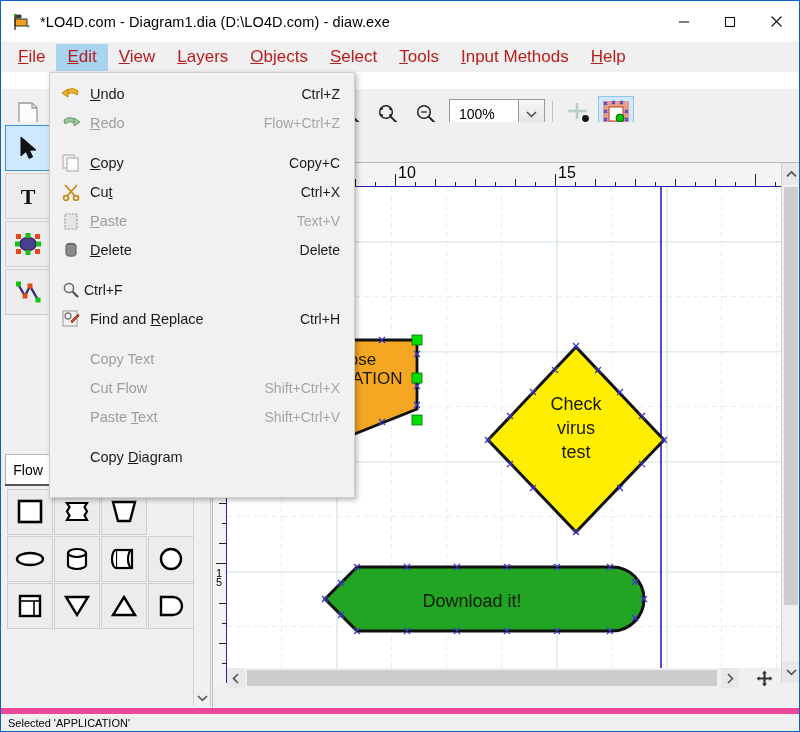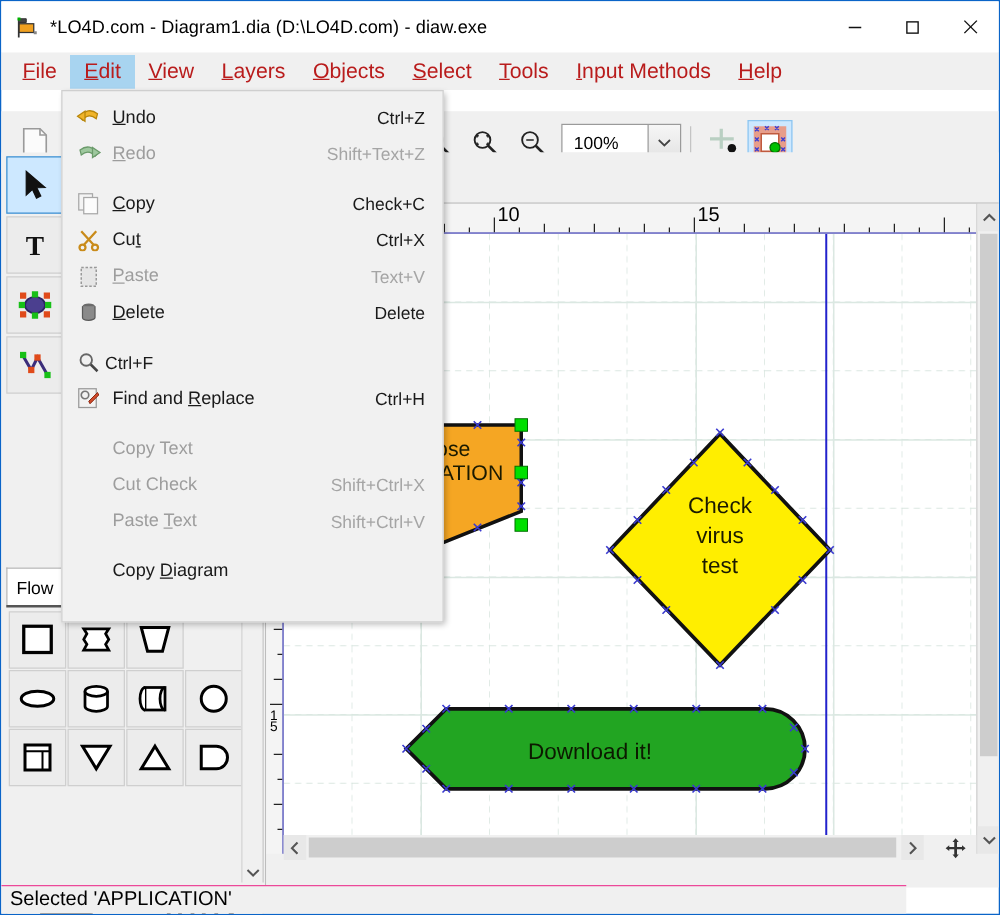--- a/index.html
+++ b/index.html
@@ -167,24 +167,24 @@
     background:#f0f0f0;
   }
   .hthumb { position:absolute; top:2px; height:16px; background:#cdcdcd; }
   .sc-sq {
     display:flex; align-items:center; justify-content:center;
     background:#e8e8e8; position:absolute;
   }
 
   
   .statusbar {
-    position:absolute; left:0; bottom:0; width:724px; height:23px;
-    background:#f0f0f0; border-top:1px solid #ec4899;
+    position:absolute; left:0; bottom:0; width:798px; height:23px;
+    background:#f0f0f0; border-top:6px solid #ec4899;
     display:flex; align-items:center; padding-left:7px;
-    font-size:16px; color:#000;
+    font-size:11px; color:#000;
   }
 
   
   .popup {
     position:absolute; left:48px; top:71px; width:306px; height:426px;
     background:#f1f1f1; border:1px solid #cfcfcf;
     box-shadow:2px 2px 5px rgba(0,0,0,0.28);
     z-index:50; padding:6px 0;
   }
   .mrow {
@@ -672,34 +672,34 @@
     </div>
 
     <div class="mrow dis">
       <span class="micon">
         <svg width="20" height="16" viewBox="0 0 20 16">
             <path d="M17 8 q-6 -9 -14 -3 l1 4 q6 -5 11 1 z" fill="#9ec89e" stroke="#6a9a6a" stroke-width="1"></path>
             <path d="M19 7 l-6 -4 l0 8 z" fill="#9ec89e" stroke="#6a9a6a" stroke-width="1"></path>
           </svg>
       </span>
       <span class="mlabel"><u>R</u>edo</span>
-      <span class="maccel">Shift+Text+Z</span>
+      <span class="maccel">Flow+Ctrl+Z</span>
     </div>
 
     <div class="mgap"></div>
 
     <div class="mrow">
       <span class="micon">
         <svg width="18" height="18" viewBox="0 0 18 18">
             <rect x="1" y="1" width="11" height="13" fill="#f4f4f4" stroke="#a8a8a8" stroke-width="1"></rect>
             <rect x="5" y="4" width="11" height="13" fill="#fcfcfc" stroke="#a8a8a8" stroke-width="1"></rect>
           </svg>
       </span>
       <span class="mlabel"><u>C</u>opy</span>
-      <span class="maccel">Check+C</span>
+      <span class="maccel">Copy+C</span>
     </div>
 
     <div class="mrow">
       <span class="micon">
         <svg width="18" height="18" viewBox="0 0 18 18">
             <path d="M3 2 L13 13 M15 2 L5 13" stroke="#c98b1a" stroke-width="1.8" fill="none"></path>
             <circle cx="4" cy="15" r="2.4" fill="none" stroke="#c98b1a" stroke-width="1.8"></circle>
             <circle cx="14" cy="15" r="2.4" fill="none" stroke="#c98b1a" stroke-width="1.8"></circle>
           </svg>
       </span>
@@ -756,21 +756,21 @@
     <div class="mgap"></div>
 
     <div class="mrow dis">
       <span class="micon"></span>
       <span class="mlabel">Copy Text</span>
       <span class="maccel"></span>
     </div>
 
     <div class="mrow dis">
       <span class="micon"></span>
-      <span class="mlabel">Cut Check</span>
+      <span class="mlabel">Cut Flow</span>
       <span class="maccel">Shift+Ctrl+X</span>
     </div>
 
     <div class="mrow dis">
       <span class="micon"></span>
       <span class="mlabel">Paste <u>T</u>ext</span>
       <span class="maccel">Shift+Ctrl+V</span>
     </div>
 
     <div class="mgap"></div>

